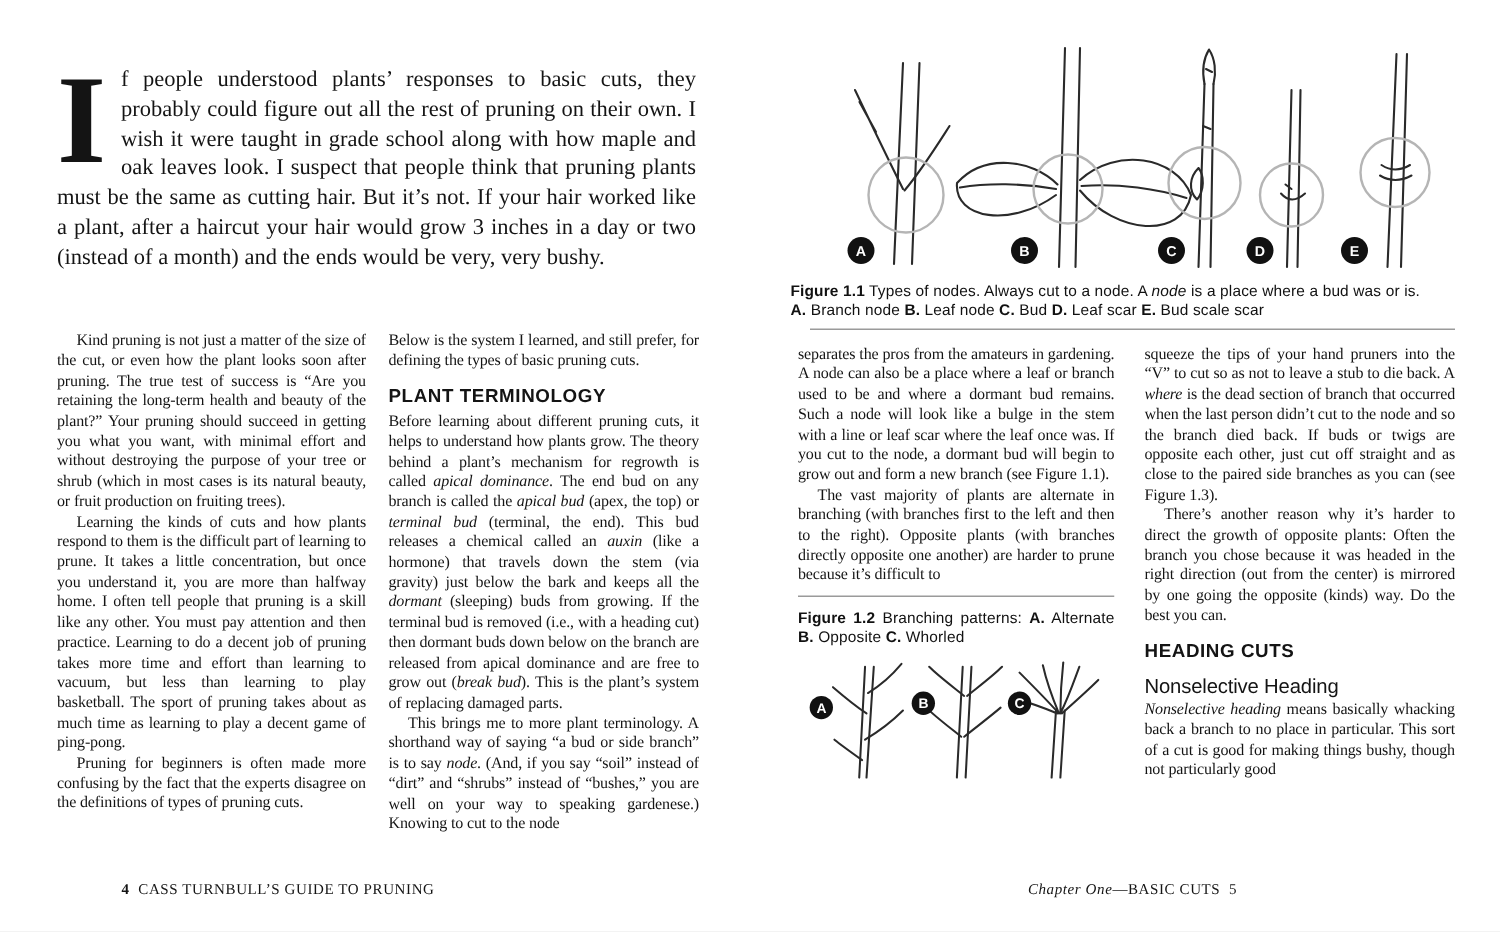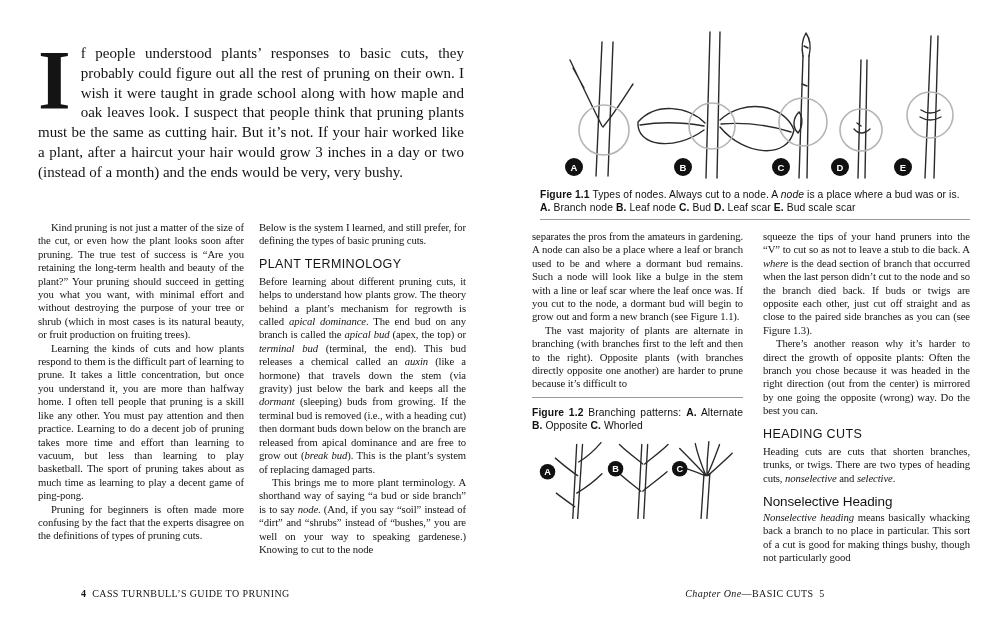--- a/index.html
+++ b/index.html
@@ -10,31 +10,31 @@
   .intro{position:absolute;left:38px;top:44px;width:426px;
          font-size:15px;line-height:19.8px;text-align:justify;}
   .dropcap{float:left;font-size:84px;line-height:62px;font-weight:700;
            padding:6px 10px 0 0;font-family:"Liberation Serif",serif;}
   .col{position:absolute;font-size:10.7px;line-height:13.4px;text-align:justify;
        letter-spacing:-0.1px;}
   .col p{margin:0;}
   .col p.ind{text-indent:13px;}
   .lcol1{left:38px;top:221px;width:206px;height:352px;overflow:hidden;}
   .lcol2{left:259px;top:221px;width:207px;height:352px;overflow:hidden;}
-  .h1{font-family:"Liberation Sans",sans-serif;font-weight:400;font-size:12.5px;
+  .h1{font-family:"Liberation Sans",sans-serif;font-weight:700;font-size:12.5px;
       line-height:14px;letter-spacing:0.4px;margin:9px 0 4px;}
   .h2{font-family:"Liberation Sans",sans-serif;font-weight:400;font-size:13.5px;
       line-height:15px;margin:9px 0 2px;}
   .footer{position:absolute;top:588px;font-size:10px;letter-spacing:0.4px;}
   .footer-left{left:38px;width:350px;margin-left:43px;}
   .footer-right{left:540px;width:430px;text-align:center;}
 
   
   .fig1{position:absolute;left:540px;top:26px;width:430px;height:158px;}
-  .fig1cap{position:absolute;left:540px;top:188px;width:430px;}
+  .fig1cap{position:absolute;left:527px;top:188px;width:430px;}
   .cap{font-family:"Liberation Sans",sans-serif;font-size:10.3px;line-height:13px;
        letter-spacing:0.1px;color:#111;}
   .rule1{position:absolute;left:540px;top:219px;width:430px;border-top:1px solid #9a9a9a;}
   .rcol1{left:532px;top:230px;width:211px;height:382px;overflow:hidden;}
   .rcol2{left:763px;top:230px;width:207px;height:352px;overflow:hidden;}
   .rule2{border-top:1px solid #9a9a9a;margin:6px 0 8px;}
   .fig2{display:block;margin-top:6px;}
 
   svg .ink{stroke:#2a2a2a;stroke-width:1.4;fill:none;stroke-linecap:round;stroke-linejoin:round;}
   svg .node-circle{stroke:#b5b5b5;stroke-width:1.6;fill:none;}
@@ -143,22 +143,21 @@
         <path class="ink" d="M177 36 L174 82 M183 36 L180 82"></path>
         <path class="ink" d="M179 38 C170 28,160 18,152 10 M179 38 C174 26,170 14,168 5 M180 38 C180 26,181 12,182 3 M180 38 C186 26,190 14,193 6 M181 38 C190 30,199 22,206 15 M178 38 C166 33,157 30,149 28"></path>
         <circle class="label-dot" cx="152" cy="31" r="8"></circle>
         <text class="label-txt" x="152" y="34.5">C</text>
       </g>
     </svg>
   </div>
 
   <div class="col rcol2">
     <p>squeeze the tips of your hand pruners into the “V” to cut so as not to leave a stub to die back. A <i>where</i> is the dead section of branch that occurred when the last person didn’t cut to the node and so the branch died back. If buds or twigs are opposite each other, just cut off straight and as close to the paired side branches as you can (see Figure 1.3).</p>
-    <p class="ind">There’s another reason why it’s harder to direct the growth of opposite plants: Often the branch you chose because it was headed in the right direction (out from the center) is mirrored by one going the opposite (wrong) way. Do the best you can.</p>
+    <p class="ind">There’s another reason why it’s harder to direct the growth of opposite plants: Often the branch you chose because it was headed in the right direction (out from the center) is mirrored by one going the opposite (kinds) way. Do the best you can.</p>
     <div class="h1">HEADING CUTS</div>
-    <p>Heading cuts are cuts that shorten branches, trunks, or twigs. There are two types of heading cuts, <i>nonselective</i> and <i>selective</i>.</p>
     <div class="h2">Nonselective Heading</div>
     <p><i>Nonselective heading</i> means basically whacking back a branch to no place in particular. This sort of a cut is good for making things bushy, though not particularly good</p>
   </div>
 
   <div class="footer footer-right"><i>Chapter One</i>—BASIC CUTS&nbsp; 5</div>
 
 </div>
 
 </body></html>

